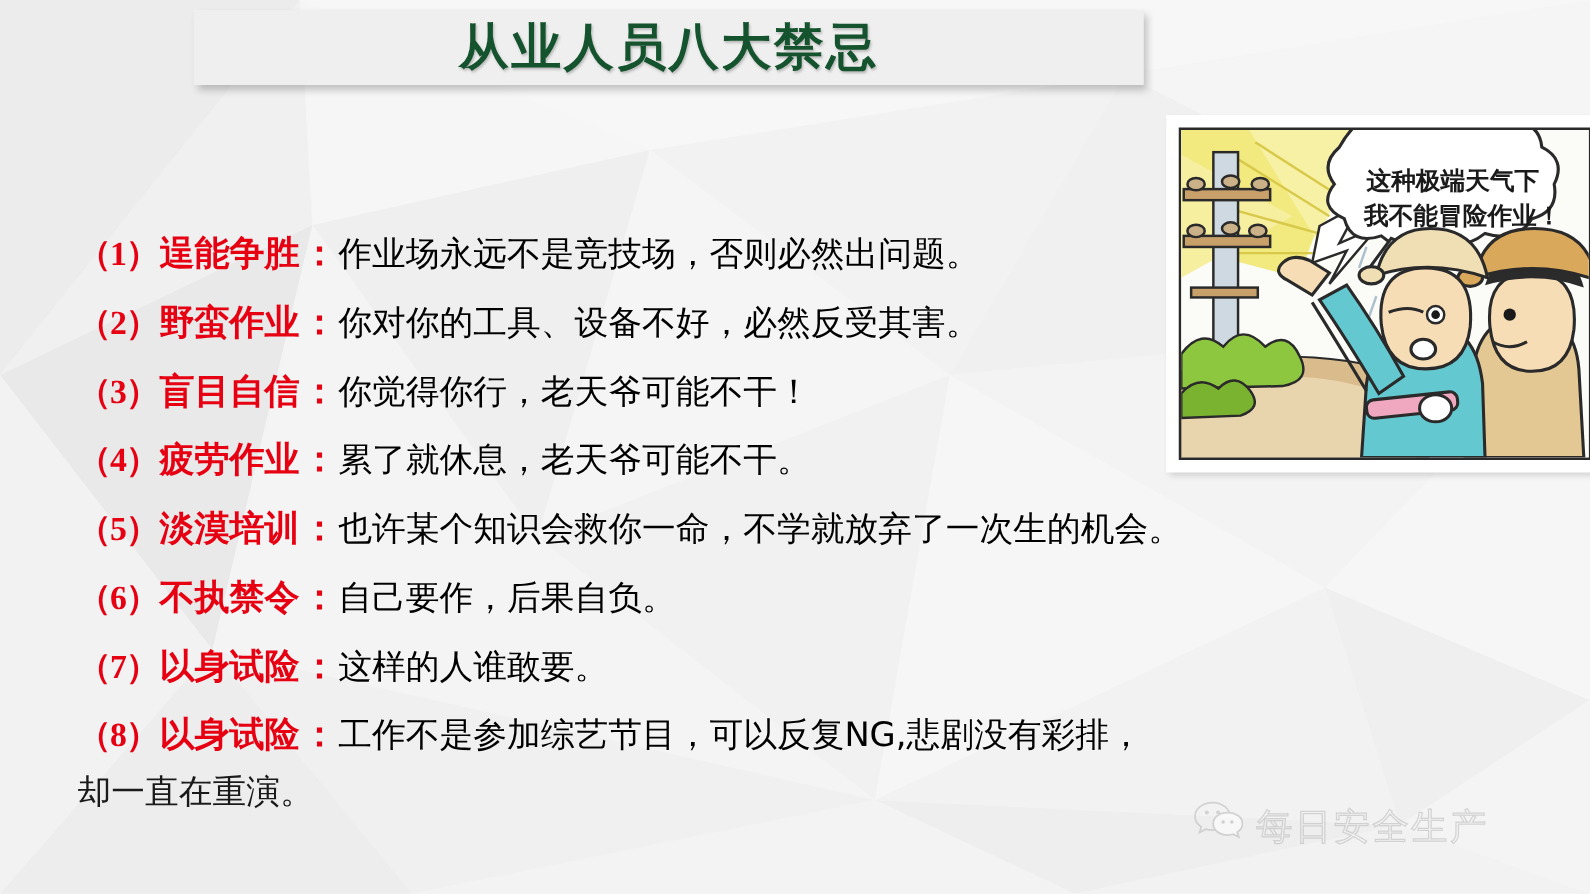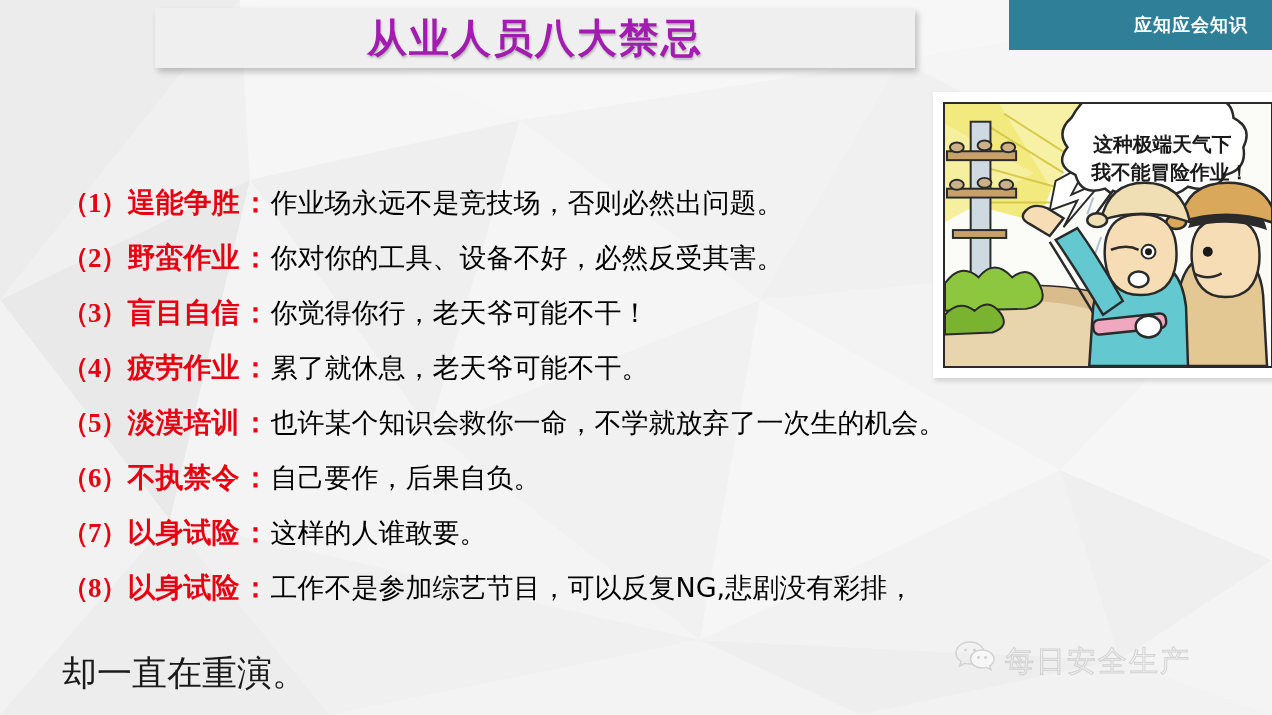--- a/index.html
+++ b/index.html
@@ -42,21 +42,21 @@
     box-shadow: 3px 4px 6px rgba(0,0,0,0.22);
     z-index: 4;
     display: flex;
     align-items: center;
     justify-content: center;
   }
   #title-text {
     font-family: "DejaVu Sans", "Liberation Sans", sans-serif;
     font-size: 40px;
     font-weight: bold;
-    color: #a21caf;
+    color: #14532d;
     letter-spacing: 2px;
     line-height: 1;
     text-shadow: 1px 2px 2px rgba(120,120,120,0.45);
     white-space: nowrap;
   }
 
   
   #corner-badge {
     position: absolute;
     right: 0;
@@ -119,26 +119,25 @@
   .row-body {
     color: #000000;
     font-size: 27px;
     font-family: "DejaVu Sans", "Liberation Sans", sans-serif;
     letter-spacing: 0px;
   }
   #content-tail {
     position: absolute;
     left: 62px;
     top: 615px;
-    font-size: 35px;
+    font-size: 27px;
     color: #1a1a1a;
     font-family: "DejaVu Sans", "Liberation Sans", sans-serif;
     z-index: 3;
     white-space: nowrap;
-    margin-top: 35px;
   }
 
   
   #illustration-frame {
     position: absolute;
     left: 908px;
     top: 92px;
     width: 350px;
     height: 286px;
     background: #ffffff;
@@ -209,23 +208,20 @@
     <polygon points="760,300 900,60 1272,250" fill="#f0f0f0"></polygon>
     <polygon points="900,60 1272,250 1272,0" fill="#f5f5f5"></polygon>
     <polygon points="520,120 900,60 1272,0" fill="#f3f3f3"></polygon>
     <polygon points="240,0 520,120 1272,0" fill="#f7f7f7"></polygon>
   </svg>
 
   <div id="title-banner">
     <div id="title-text">从业人员八大禁忌</div>
   </div>
 
-  <div id="corner-badge">
-    <span id="corner-badge-text">应知应会知识</span>
-  </div>
 
   <div id="content-list">
 
     <div class="list-row">
       <span class="row-index">（1）</span>
       <span class="row-term">逞能争胜</span>
       <span class="row-colon">：</span>
       <span class="row-body">作业场永远不是竞技场，否则必然出问题。</span>
     </div>
 

